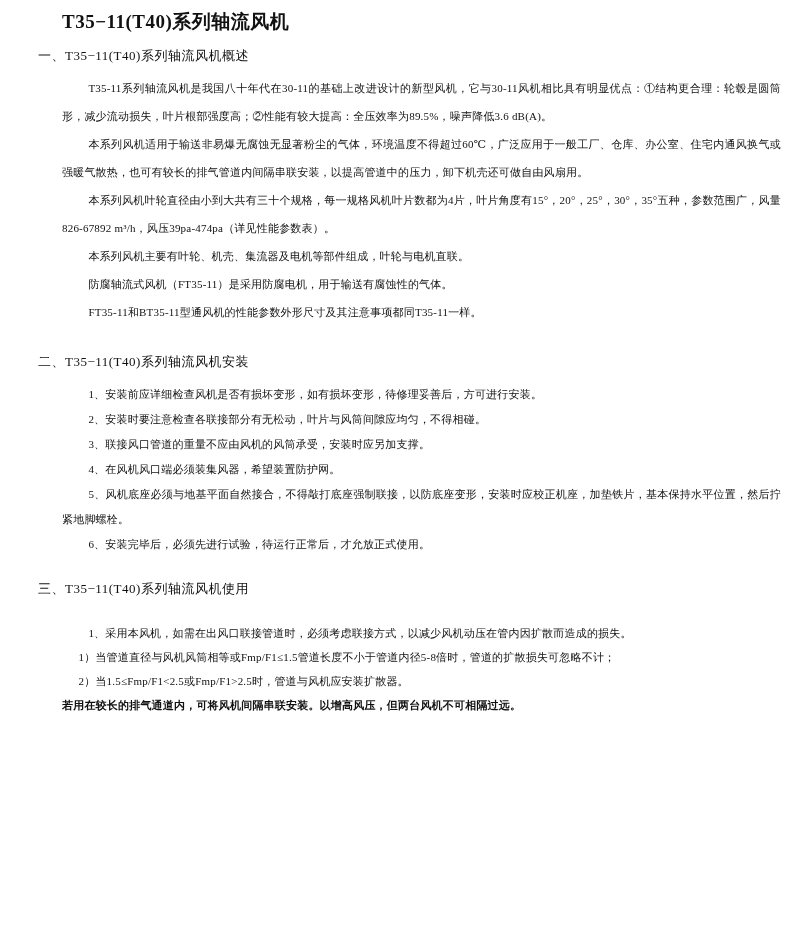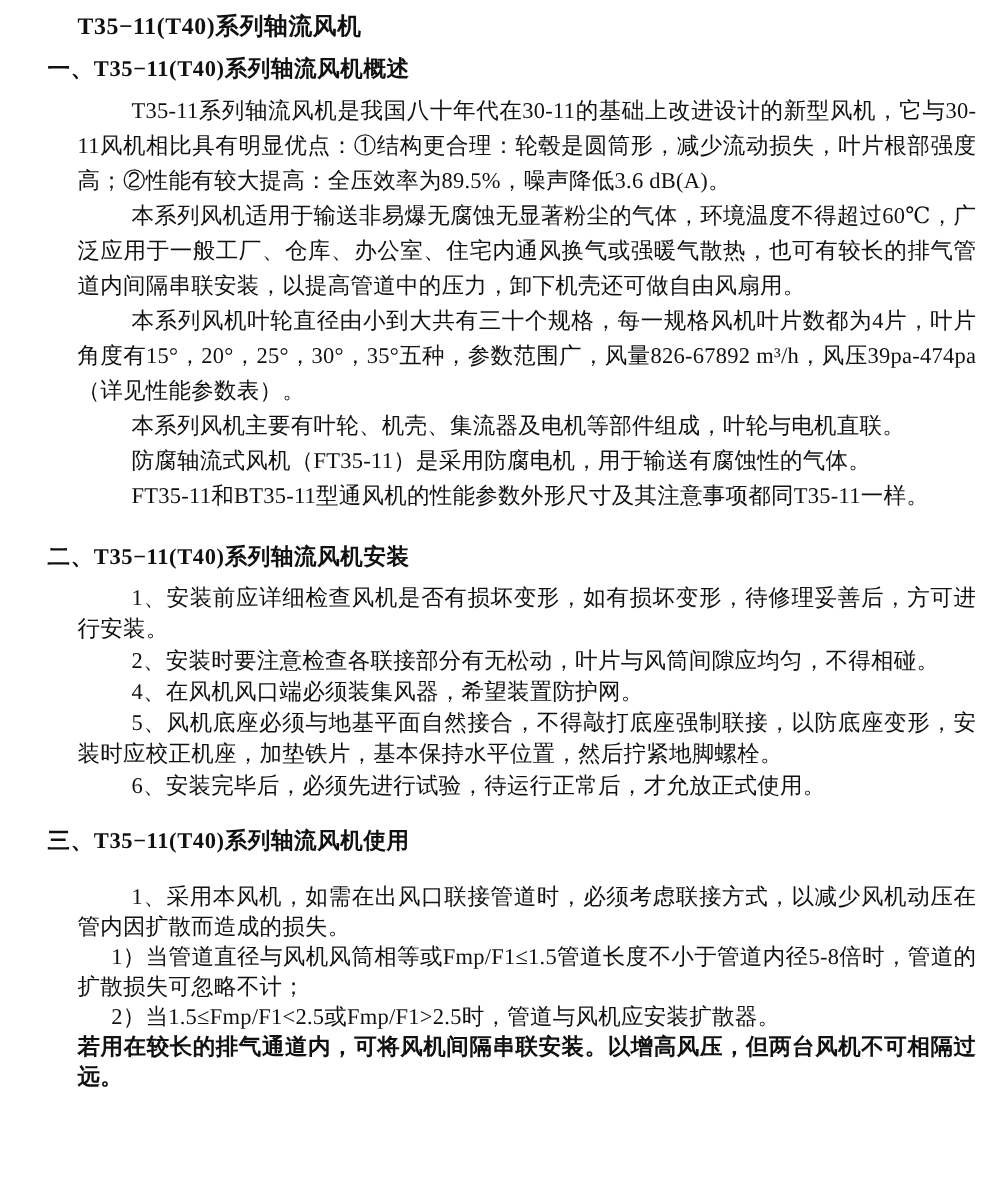--- a/index.html
+++ b/index.html
@@ -15,31 +15,31 @@
     padding: 6px 19px 0 62px;
   }
   .doc-title {
     font-size: 19px;
     font-weight: bold;
     line-height: 28px;
     letter-spacing: 0.5px;
     margin: 2px 0 6px 0;
   }
   .sec-h {
-    font-size: 18px;
-    font-weight: bold;
+    font-size: 13px;
+    font-weight: normal;
     line-height: 27px;
     letter-spacing: 0.5px;
     margin-left: -24px;
   }
   .sec-h.h1 { margin-top: 6px;  margin-bottom: 5px; }
   .sec-h.h2 { margin-top: 22px; margin-bottom: 7px; }
   .sec-h.h3 { margin-top: 18px; margin-bottom: 19px; }
   p.body {
-    font-size: 18px;
+    font-size: 11px;
     text-align: justify;
     text-justify: inter-ideograph;
     letter-spacing: 0.2px;
   }
   section.s1 p.body { line-height: 28px; }
   section.s2 p.body { line-height: 25px; }
   section.s3 p.body { line-height: 24px; }
   p.indent   { text-indent: 2.4em; }
   p.subitem  { text-indent: 1.5em; }
   p.noindent { text-indent: 0; font-weight: bold; }
@@ -58,20 +58,21 @@
     <p class="body indent">本系列风机叶轮直径由小到大共有三十个规格，每一规格风机叶片数都为4片，叶片角度有15°，20°，25°，30°，35°五种，参数范围广，风量826-67892 m³/h，风压39pa-474pa（详见性能参数表）。</p>
     <p class="body indent">本系列风机主要有叶轮、机壳、集流器及电机等部件组成，叶轮与电机直联。</p>
     <p class="body indent">防腐轴流式风机（FT35-11）是采用防腐电机，用于输送有腐蚀性的气体。</p>
     <p class="body indent">FT35-11和BT35-11型通风机的性能参数外形尺寸及其注意事项都同T35-11一样。</p>
   </section>
 
   <section class="s2">
     <h2 class="sec-h h2">二、T35−11(T40)系列轴流风机安装</h2>
     <p class="body indent">1、安装前应详细检查风机是否有损坏变形，如有损坏变形，待修理妥善后，方可进行安装。</p>
     <p class="body indent">2、安装时要注意检查各联接部分有无松动，叶片与风筒间隙应均匀，不得相碰。</p>
+    <p class="body indent">3、联接风口管道的重量不应由风机的风筒承受，安装时应另加支撑。</p>
     <p class="body indent">4、在风机风口端必须装集风器，希望装置防护网。</p>
     <p class="body indent">5、风机底座必须与地基平面自然接合，不得敲打底座强制联接，以防底座变形，安装时应校正机座，加垫铁片，基本保持水平位置，然后拧紧地脚螺栓。</p>
     <p class="body indent">6、安装完毕后，必须先进行试验，待运行正常后，才允放正式使用。</p>
   </section>
 
   <section class="s3">
     <h2 class="sec-h h3">三、T35−11(T40)系列轴流风机使用</h2>
     <p class="body indent">1、采用本风机，如需在出风口联接管道时，必须考虑联接方式，以减少风机动压在管内因扩散而造成的损失。</p>
     <p class="body subitem">1）当管道直径与风机风筒相等或Fmp/F1≤1.5管道长度不小于管道内径5-8倍时，管道的扩散损失可忽略不计；</p>
     <p class="body subitem">2）当1.5≤Fmp/F1&lt;2.5或Fmp/F1&gt;2.5时，管道与风机应安装扩散器。</p>

